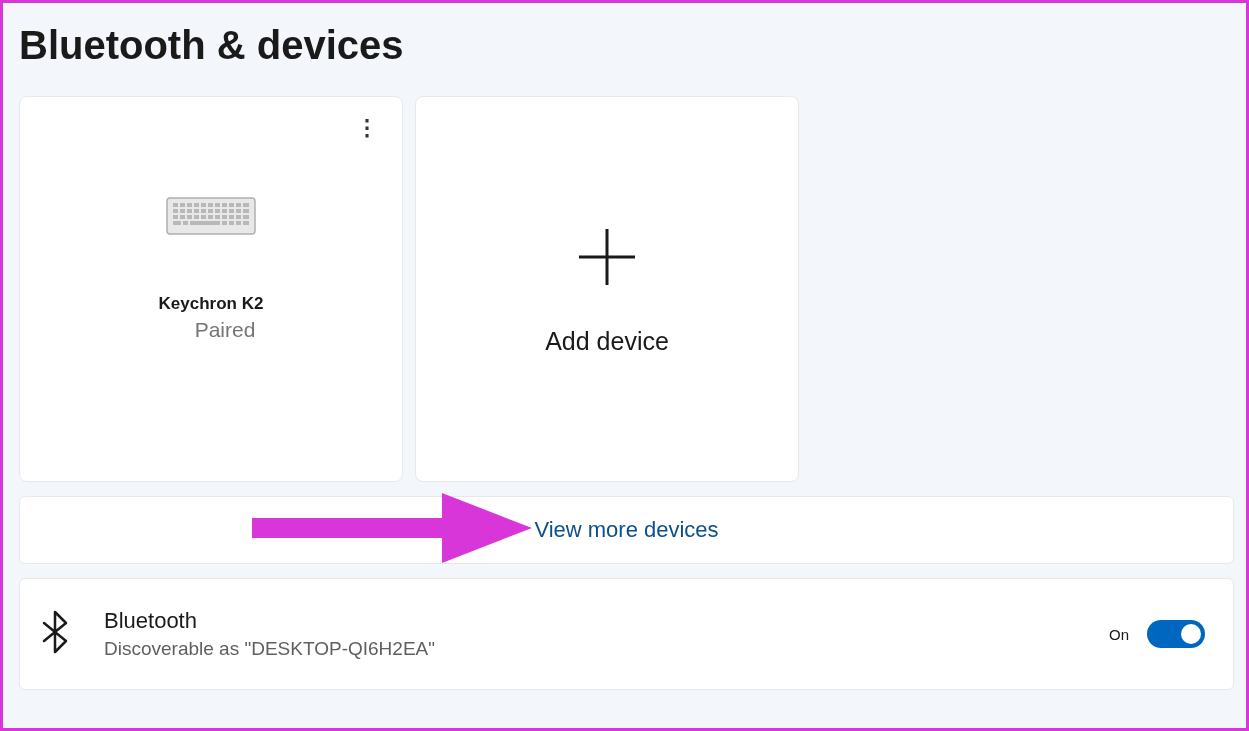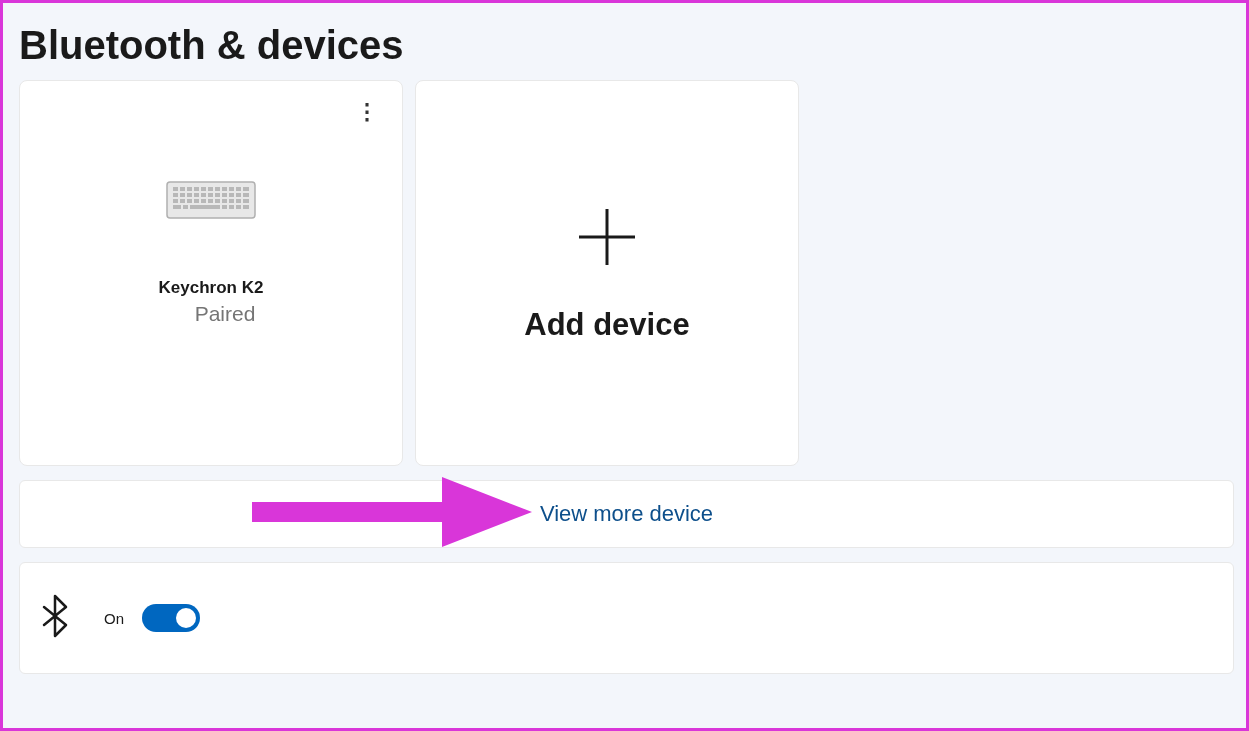--- a/index.html
+++ b/index.html
@@ -13,21 +13,21 @@
       width: 1249px;
       height: 731px;
       border: 3px solid #d936d9;
       padding: 12px 12px 12px 16px;
       position: relative;
     }
     .page-title {
       font-size: 40px;
       font-weight: 600;
       color: #1a1a1a;
-      margin-bottom: 12px;
+      margin-bottom: 28px;
       margin-top: 8px;
     }
     .cards-row {
       display: flex;
       gap: 12px;
       margin-bottom: 14px;
     }
     .device-card {
       width: 384px;
       height: 386px;
@@ -81,22 +81,22 @@
       cursor: pointer;
     }
     .plus-icon {
       margin-bottom: 32px;
     }
     .plus-icon svg {
       width: 68px;
       height: 68px;
     }
     .add-label {
-      font-size: 31px;
-      font-weight: 700;
+      font-size: 25px;
+      font-weight: 400;
       color: #1a1a1a;
     }
     .view-more-row {
       background: #ffffff;
       border: 1px solid #e8e8e8;
       border-radius: 6px;
       height: 68px;
       display: flex;
       align-items: center;
       justify-content: center;
@@ -244,28 +244,32 @@
   </div>
 </div>
 
 <div class="view-more-row">
   <div class="arrow-annotation">
     <svg viewBox="0 0 280 90">
       <rect x="0" y="35" width="200" height="20" fill="#d936d9"></rect>
       <polygon points="190,10 280,45 190,80" fill="#d936d9"></polygon>
     </svg>
   </div>
-  <span class="view-more-link">View more device</span>
+  <span class="view-more-link">View more devices</span>
 </div>
 
 <div class="bluetooth-row">
   <div class="bluetooth-icon">
     <svg viewBox="0 0 34 44">
       <path d="M 17 2 L 17 42 L 28 31 L 6 13 M 17 2 L 28 13 L 6 31" fill="none" stroke="#1a1a1a" stroke-width="2.5" stroke-linejoin="round" stroke-linecap="round"></path>
     </svg>
   </div>
+  <div class="bluetooth-text">
+    <div class="bluetooth-title">Bluetooth</div>
+    <div class="bluetooth-subtitle">Discoverable as "DESKTOP-QI6H2EA"</div>
+  </div>
   <div class="toggle-section">
     <span class="toggle-label">On</span>
     <div class="toggle">
       <div class="toggle-knob"></div>
     </div>
   </div>
 </div>
 
 </body></html>

